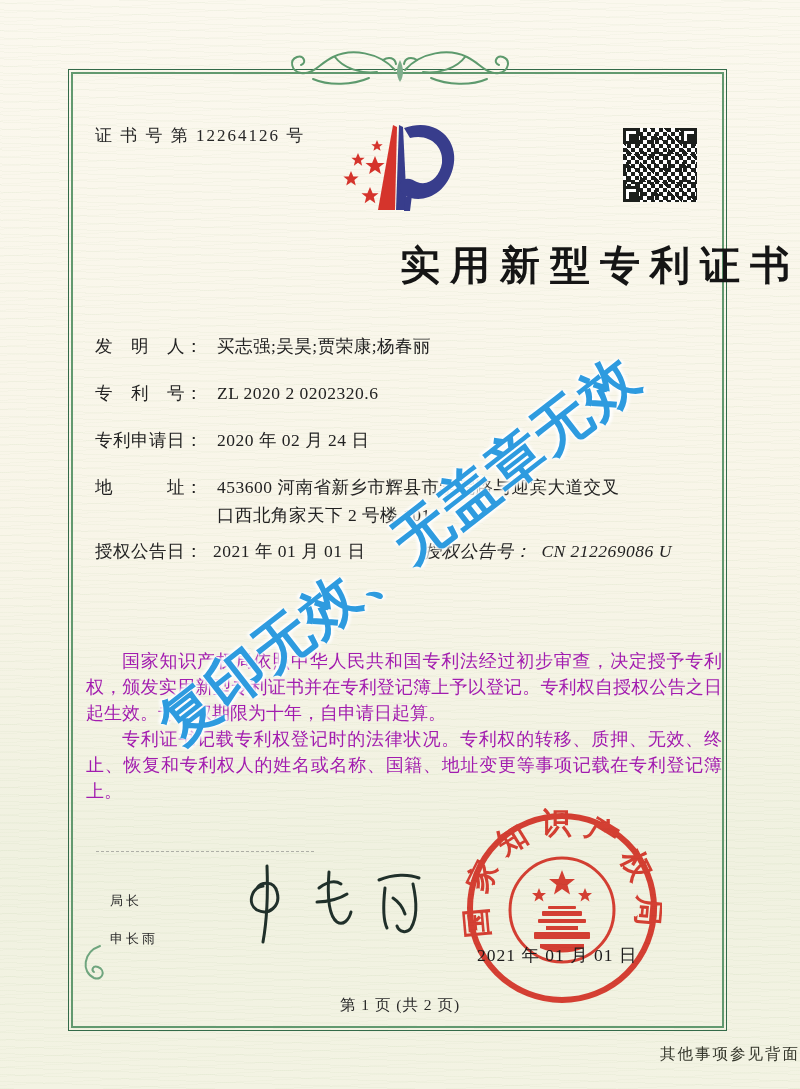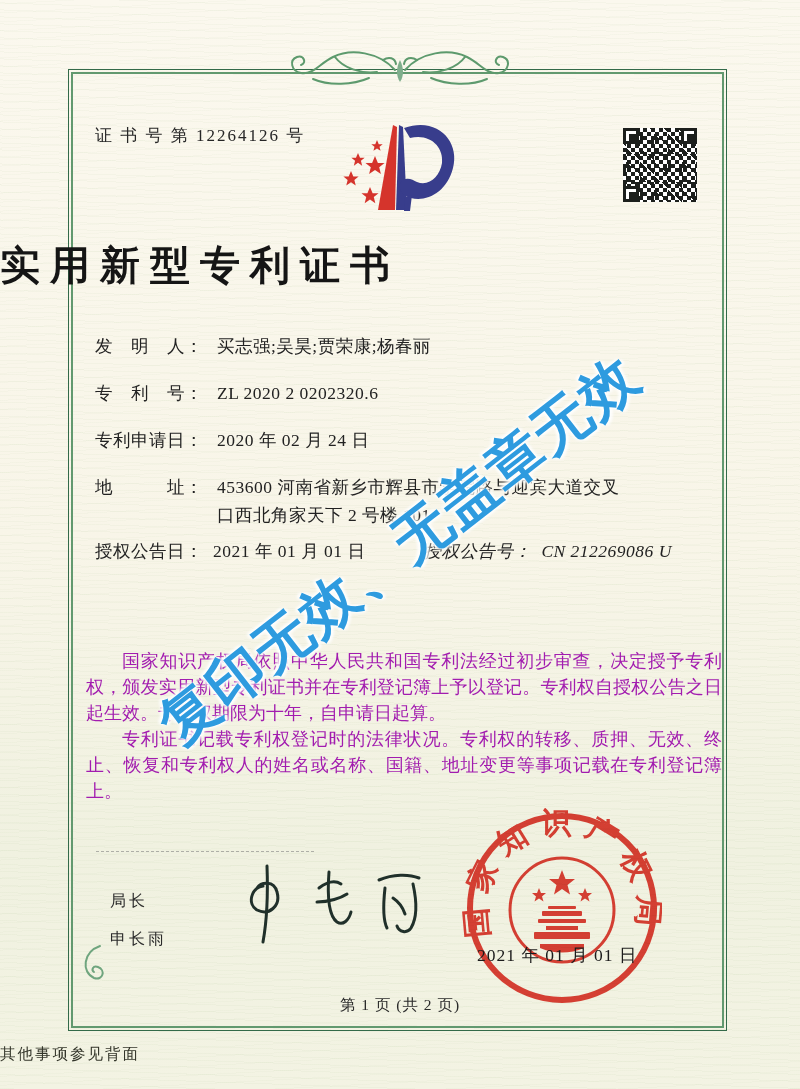--- a/index.html
+++ b/index.html
@@ -16,36 +16,36 @@
   }
   .frame-outer{
     position:absolute;left:68px;top:69px;width:657px;height:960px;
     border:1px solid #336a49;z-index:1;
   }
   .frame-inner{
     position:absolute;inset:2px;border:2px solid #62996f;
   }
   .abs{position:absolute;z-index:3;}
   .cert-no{left:95px;top:124px;font-size:17px;letter-spacing:2px;color:#262626;}
-  .title{left:0;top:238px;width:800px;text-align:left;font-size:40px;font-weight:bold;
+  .title{left:0;top:238px;width:800px;text-align:right;font-size:40px;font-weight:bold;
          letter-spacing:10px;color:#151515;}
   .fields{left:95px;top:332px;width:560px;color:#222;}
   .field-row{display:flex;margin-bottom:19px;font-size:17.5px;line-height:28px;letter-spacing:.5px;}
   .field-label{white-space:nowrap;min-width:122px;}
   .field-value{flex:1;}
   .grant-row{display:flex;font-size:17.5px;line-height:28px;margin-top:2px;letter-spacing:.5px;}
   .grant-pair{display:flex;white-space:nowrap;gap:10px;}
   .grant-pair.second{margin-left:58px;font-style:italic;}
   .paras{left:86px;top:648px;width:636px;font-size:18px;line-height:26px;
          text-align:justify;color:#a21caf;}
   .paras p{margin:0;text-indent:2em;}
   .dashline{left:96px;top:851px;width:218px;border-top:1px dashed rgba(120,120,120,.55);height:0;}
-  .director{left:110px;top:882px;font-size:16px;color:#2a2a2a;letter-spacing:3px;line-height:38px;}
+  .director{left:110px;top:882px;font-size:13px;color:#2a2a2a;letter-spacing:3px;line-height:38px;}
   .pageinfo{left:0;top:995px;width:800px;text-align:center;font-size:15.5px;color:#2a2a2a;letter-spacing:1px;}
-  .backnote{left:0;top:1044px;width:800px;text-align:left;font-size:15.5px;color:#33352a;letter-spacing:2px;}
+  .backnote{left:0;top:1044px;width:800px;text-align:right;font-size:15.5px;color:#33352a;letter-spacing:2px;}
   .sealdate{left:477px;top:943px;font-size:17.5px;color:#1c1c1c;z-index:6;letter-spacing:1px;}
   .qr{left:623px;top:128px;width:74px;height:74px;background:#fff;z-index:3;
       background-image:
         repeating-conic-gradient(#1c1f1c 0% 25%, transparent 0% 50%),
         repeating-conic-gradient(transparent 0% 25%, #1c1f1c 0% 37%, transparent 0% 50%);
       background-size:8px 8px, 14px 14px;background-position:0 0,3px 5px;}
   .finder{position:absolute;width:16px;height:16px;border:3px solid #1c1f1c;background:#fff;box-sizing:border-box;}
   .finder::after{content:"";position:absolute;left:3px;top:3px;width:7px;height:7px;background:#1c1f1c;}
   .finder.tl{left:0;top:0;} .finder.tr{right:0;top:0;} .finder.bl{left:0;bottom:0;}
   .watermark{

